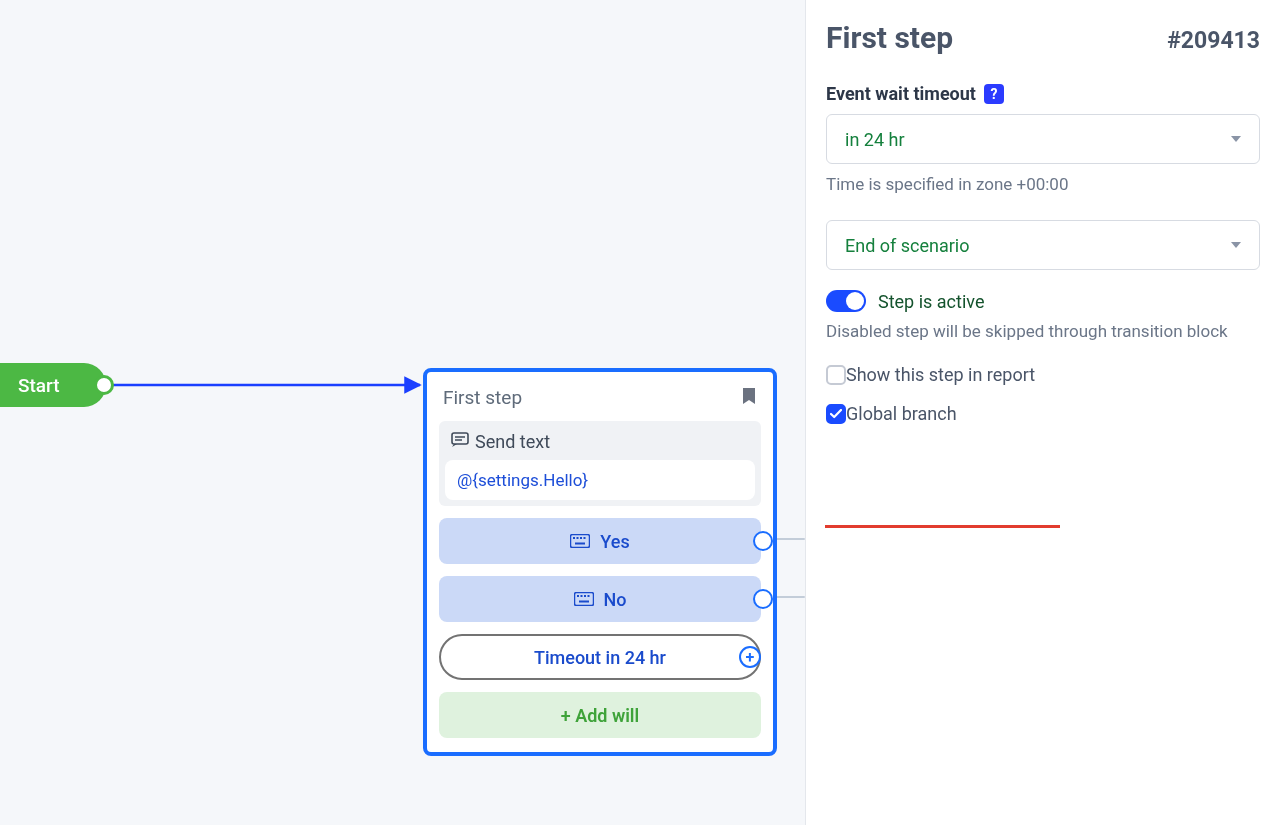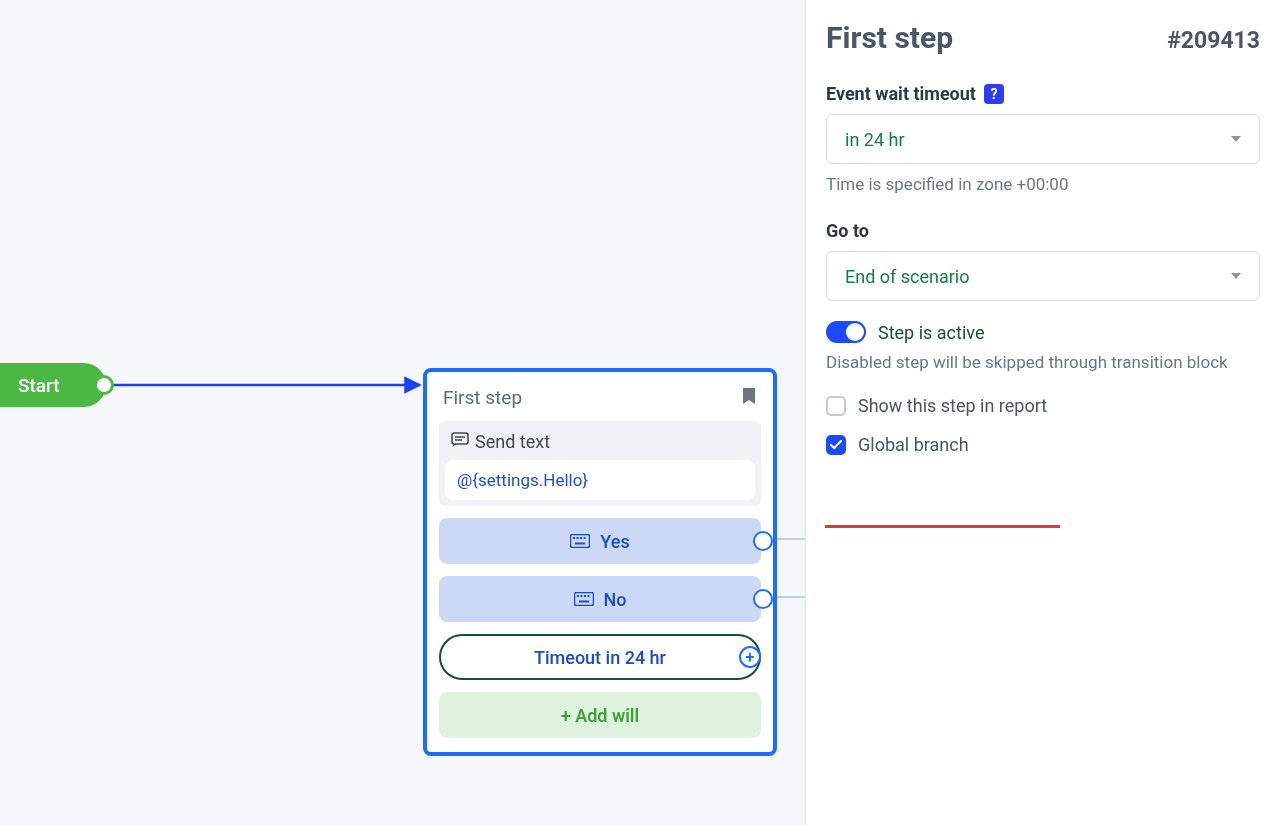--- a/index.html
+++ b/index.html
@@ -126,21 +126,21 @@
     background: #fff;
     border: 2px solid #1a6dff;
     border-radius: 50%;
   }
 
   .timeout-btn {
     position: relative;
     margin: 0 12px 12px 12px;
     height: 46px;
     background: #fff;
-    border: 2px solid #14532d;
+    border: 2px solid #737373;
     border-radius: 24px;
     display: flex;
     align-items: center;
     justify-content: center;
     color: #1a4bcc;
     font-size: 18px;
     font-weight: 500;
   }
   .plus-port {
     position: absolute;
@@ -270,21 +270,20 @@
   .toggle-hint {
     color: #6b7688;
     font-size: 17px;
     line-height: 1.55;
     margin-bottom: 20px;
   }
 
   .check-row {
     display: flex;
     align-items: center;
-    gap: 12px;
     margin-bottom: 18px;
   }
   .checkbox {
     width: 20px; height: 20px;
     border: 2px solid #c5cad4;
     border-radius: 5px;
     display: inline-flex;
     align-items: center;
     justify-content: center;
     flex-shrink: 0;
@@ -416,23 +415,20 @@
       <span class="help-badge">?</span>
     </div>
     <div class="select-box">
       <span>in 24 hr</span>
       <span class="chevron"></span>
     </div>
     <div class="hint-text">Time is specified in zone +00:00</div>
   </div>
 
   <div class="field-group" style="margin-top:26px;">
-    <div class="field-label">
-      <span>Go to</span>
-    </div>
     <div class="select-box">
       <span>End of scenario</span>
       <span class="chevron"></span>
     </div>
   </div>
 
   <div class="toggle-row">
     <div class="toggle">
       <div class="toggle-knob"></div>
     </div>

